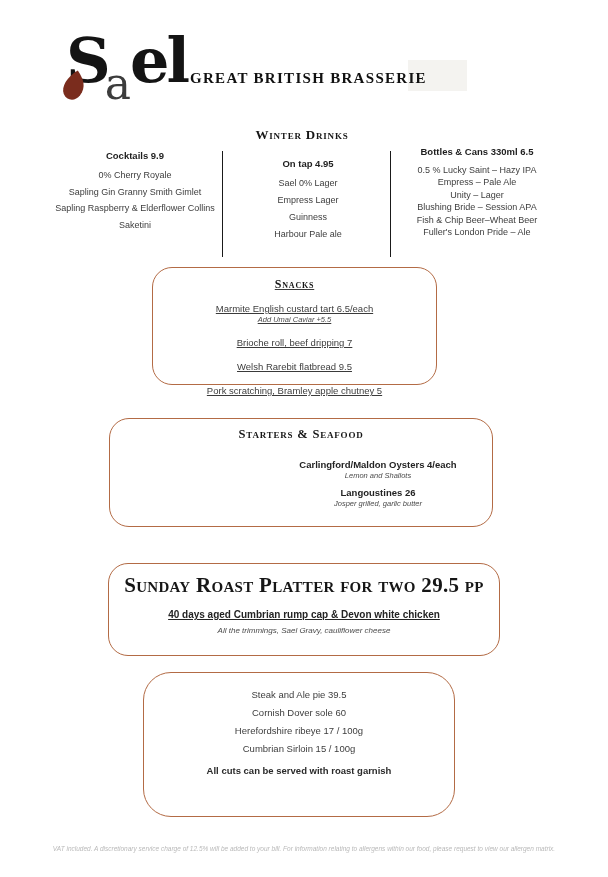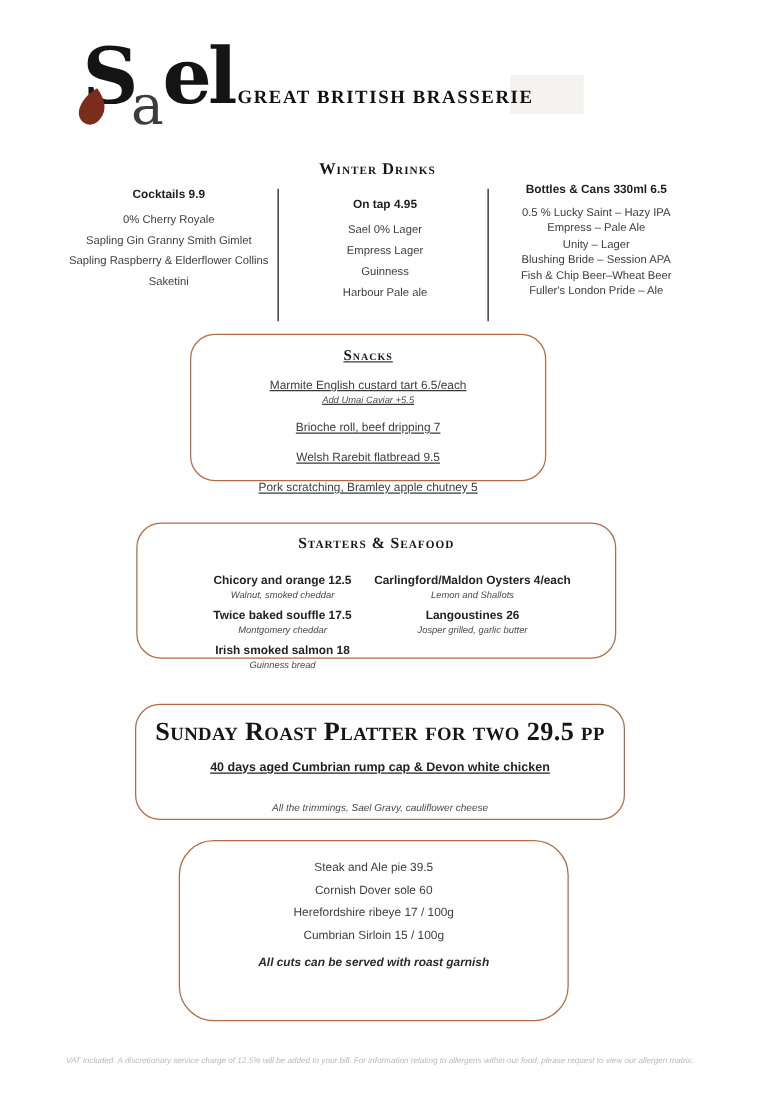--- a/index.html
+++ b/index.html
@@ -69,28 +69,28 @@
   .st-col { position:absolute; top:40px; text-align:center; }
   .st-left  { left:16px;  width:200px; }
   .st-right { left:168px; width:200px; }
   .st-name { font-weight:bold; font-size:9.5px; color:#232323; }
   .st-note { font-size:7.5px; font-style:italic; color:#4a4a4a; margin:1px 0 7px 0; }
 
   
   .sunday-box { left:108px; top:563px; width:392px; height:93px; border-radius:20px; }
   .sunday-title { margin-top:9px; font-size:21px; letter-spacing:0.3px; }
   .sunday-line1 { margin-top:11px; font-weight:bold; font-size:10px; color:#232323;text-decoration:underline; }
-  .sunday-line2 { margin-top:22px; font-style:italic; font-size:8px; color:#4a4a4a; }
+  .sunday-line2 { margin-top:6px; font-style:italic; font-size:8px; color:#4a4a4a; }
 
   
   .mains-box { left:143px; top:672px; width:312px; height:145px; border-radius:28px; }
   .mains-box .sc-title { margin-top:12px; font-size:13.5px; }
   .mains-item { font-size:9.5px; color:#3d3d3d; margin-top:8.5px; line-height:9.5px; }
   .mains-item.first { margin-top:17px; }
-  .mains-note { margin-top:11px; font-weight:bold; font-style:italic; font-size:9.5px; color:#2a2a2a; }
+  .mains-note { margin-top:11px; font-weight:bold; font-size:9.5px; color:#2a2a2a; }
 
   
   .footer {
     position:absolute; left:0; width:608px; top:845px; text-align:center;
     font-size:6.5px; font-style:italic; color:var(--muted_footer,#b9b9b9);
   }
 </style>
 </head>
 <body>
 
@@ -141,28 +141,20 @@
     <div class="sc-title">Snacks</div>
     <div class="snack-name first">Marmite English custard tart 6.5/each</div>
     <div class="snack-note">Add Umai Caviar +5.5</div>
     <div class="snack-name">Brioche roll, beef dripping 7</div>
     <div class="snack-name">Welsh Rarebit flatbread 9.5</div>
     <div class="snack-name">Pork scratching, Bramley apple chutney 5</div>
   </div>
 
   <div class="box starters-box">
     <div class="sc-title">Starters &amp; Seafood</div>
-    <div class="st-col st-left">
-      <div class="st-name">Chicory and orange 12.5</div>
-      <div class="st-note">Walnut, smoked cheddar</div>
-      <div class="st-name">Twice baked souffle 17.5</div>
-      <div class="st-note">Montgomery cheddar</div>
-      <div class="st-name">Irish smoked salmon 18</div>
-      <div class="st-note">Guinness bread</div>
-    </div>
     <div class="st-col st-right">
       <div class="st-name">Carlingford/Maldon Oysters 4/each</div>
       <div class="st-note">Lemon and Shallots</div>
       <div class="st-name">Langoustines 26</div>
       <div class="st-note">Josper grilled, garlic butter</div>
     </div>
   </div>
 
   <div class="box sunday-box">
     <div class="sc-title sunday-title">Sunday Roast Platter for two 29.5 pp</div>

